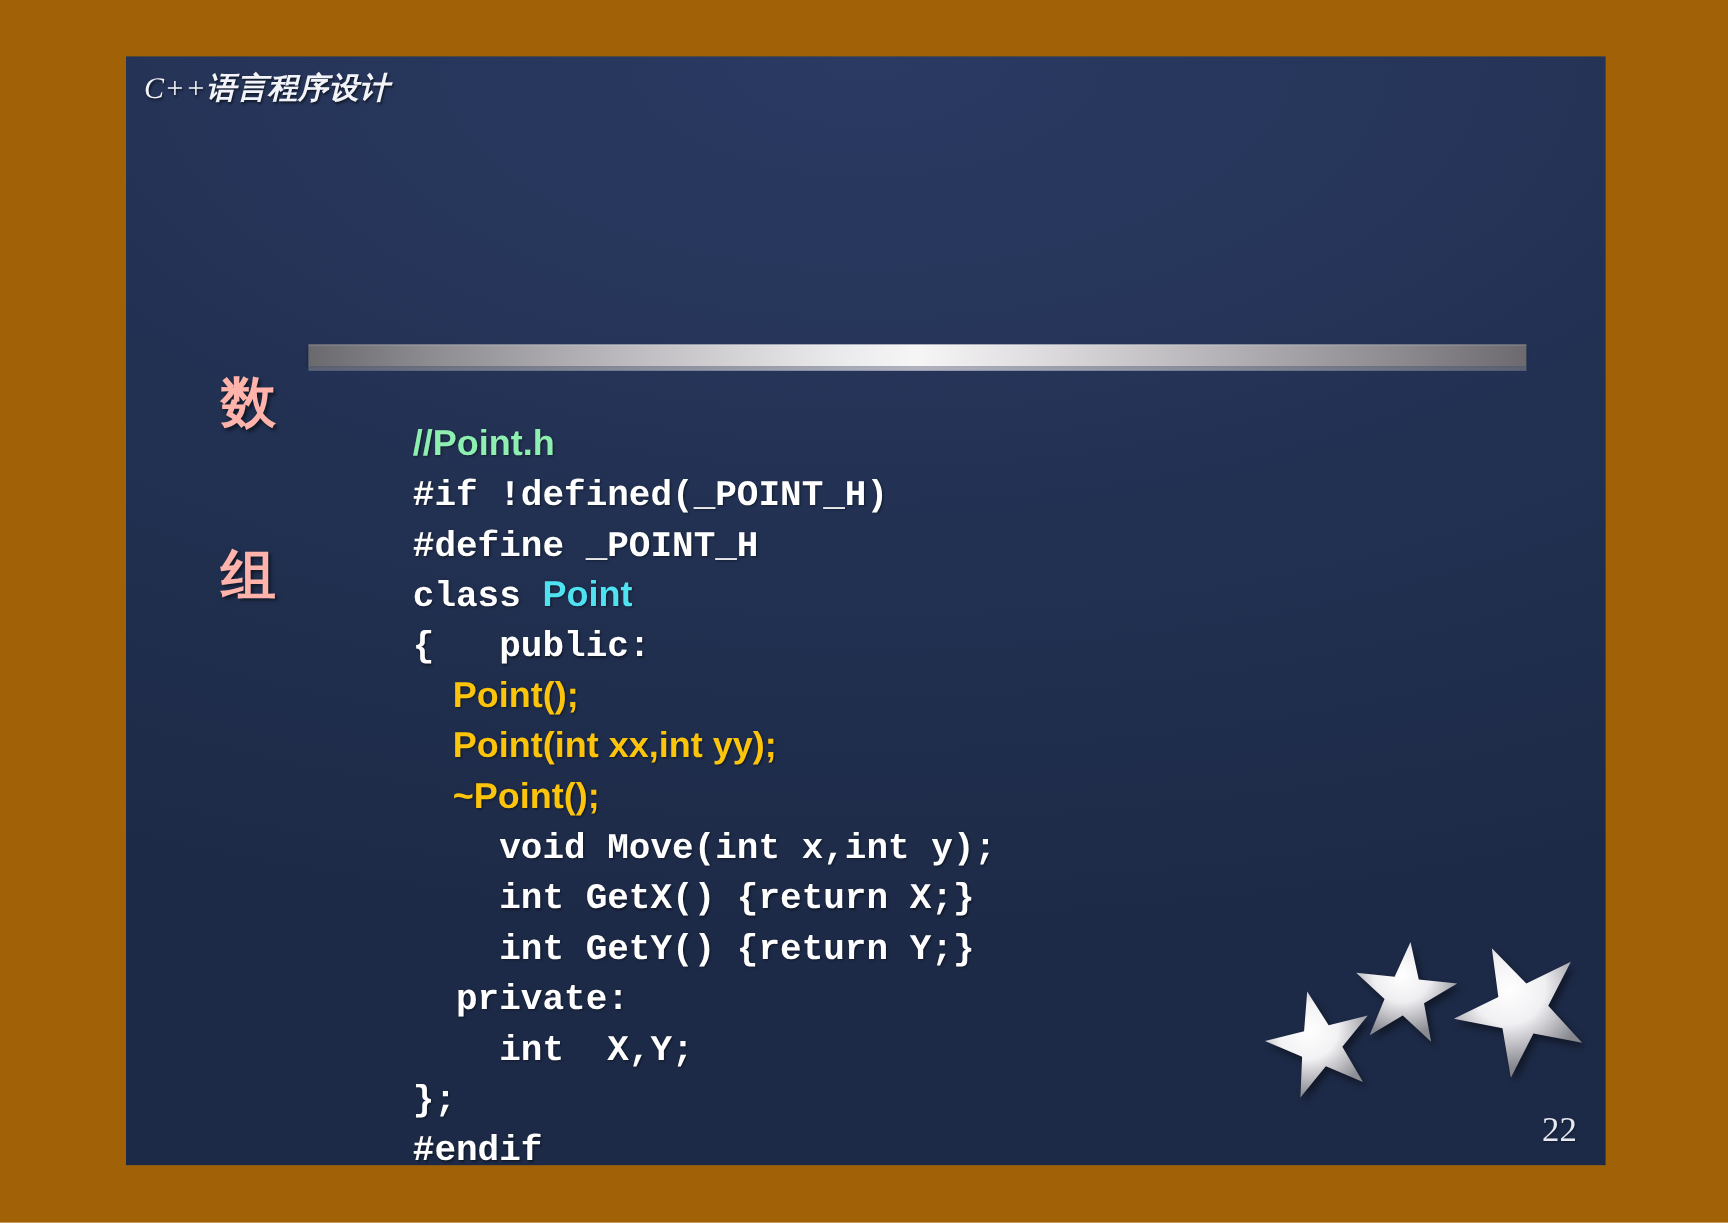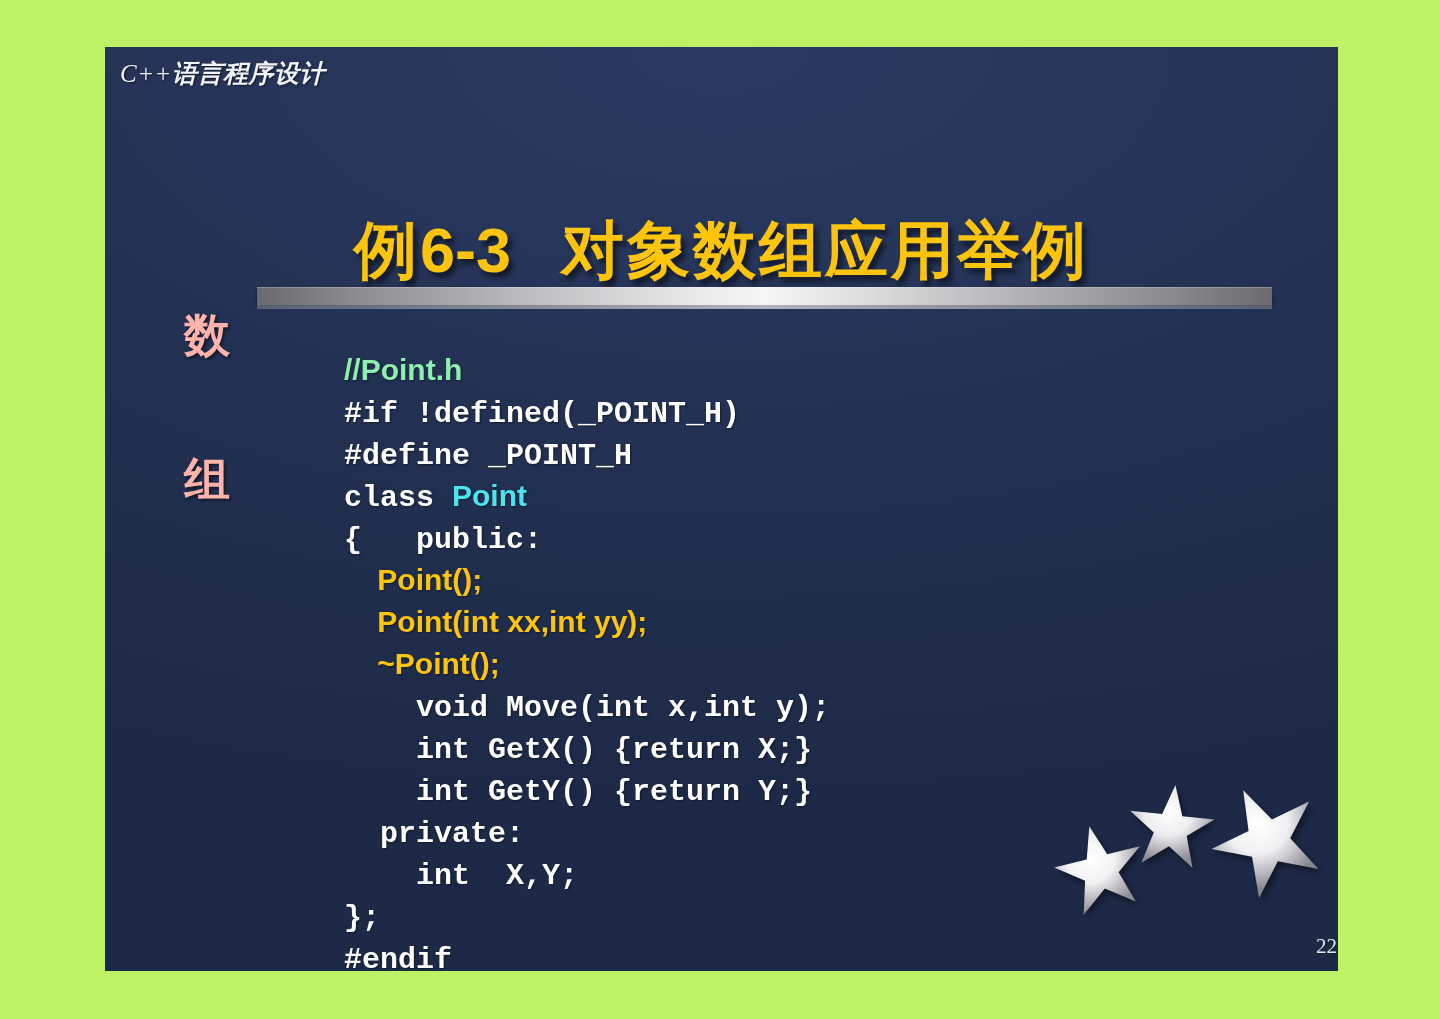--- a/index.html
+++ b/index.html
@@ -9,21 +9,21 @@
     width: 1440px;
     height: 1019px;
     overflow: hidden;
     font-family: "Liberation Sans", sans-serif;
   }
 
   #page {
     position: relative;
     width: 1440px;
     height: 1019px;
-    background: #bef264;
+    background: #a16207;
   }
 
   
   #slide {
     position: absolute;
     left: 105px;
     top: 47px;
     width: 1233px;
     height: 924px;
     background:
@@ -137,40 +137,39 @@
     position: absolute;
     filter: drop-shadow(3px 4px 3px rgba(0,0,0,0.45));
   }
   #star-small-left  { left: 947px; top: 774px; }
   #star-mid-top     { left: 1020px; top: 734px; }
   #star-big-right   { left: 1103px; top: 733px; }
 
   
   #page-number {
     position: absolute;
-    right: 1px;
+    right: 24px;
     bottom: 12px;
     font-family: "Liberation Serif", serif;
-    font-size: 21px;
+    font-size: 29px;
     color: #e6e9f2;
     text-shadow: 1px 1px 2px rgba(0,0,0,0.4);
   }
 </style>
 </head>
 <body>
 
 <div id="page">
 
   <div id="slide">
 
     <div id="course-header">
       <span class="latin">C++</span><span>语言程序设计</span>
     </div>
 
-    <h1 id="slide-title"><span>例</span><span class="num">6-3</span>&nbsp;&nbsp;<span>对象数组应用举例</span></h1>
 
     <div id="divider"></div>
 
     <div id="side-label">
       <span class="ch">数</span>
       <span class="ch">组</span>
     </div>
 
     <pre id="code-block"><span class="line"><span class="c-green">//Point.h</span></span><span class="line"><span class="c-white">#if !defined(_POINT_H)</span></span><span class="line"><span class="c-white">#define _POINT_H</span></span><span class="line"><span class="c-white">class </span><span class="c-cyan">Point</span></span><span class="line"><span class="c-white">{   public:</span></span><span class="line"><span class="c-gold">    Point();</span></span><span class="line"><span class="c-gold">    Point(int xx,int yy);</span></span><span class="line"><span class="c-gold">    ~Point();</span></span><span class="line"><span class="c-white">    void Move(int x,int y);</span></span><span class="line"><span class="c-white">    int GetX() {return X;}</span></span><span class="line"><span class="c-white">    int GetY() {return Y;}</span></span><span class="line"><span class="c-white">  private:</span></span><span class="line"><span class="c-white">    int  X,Y;</span></span><span class="line"><span class="c-white">};</span></span><span class="line"><span class="c-white">#endif</span></span></pre>
 

